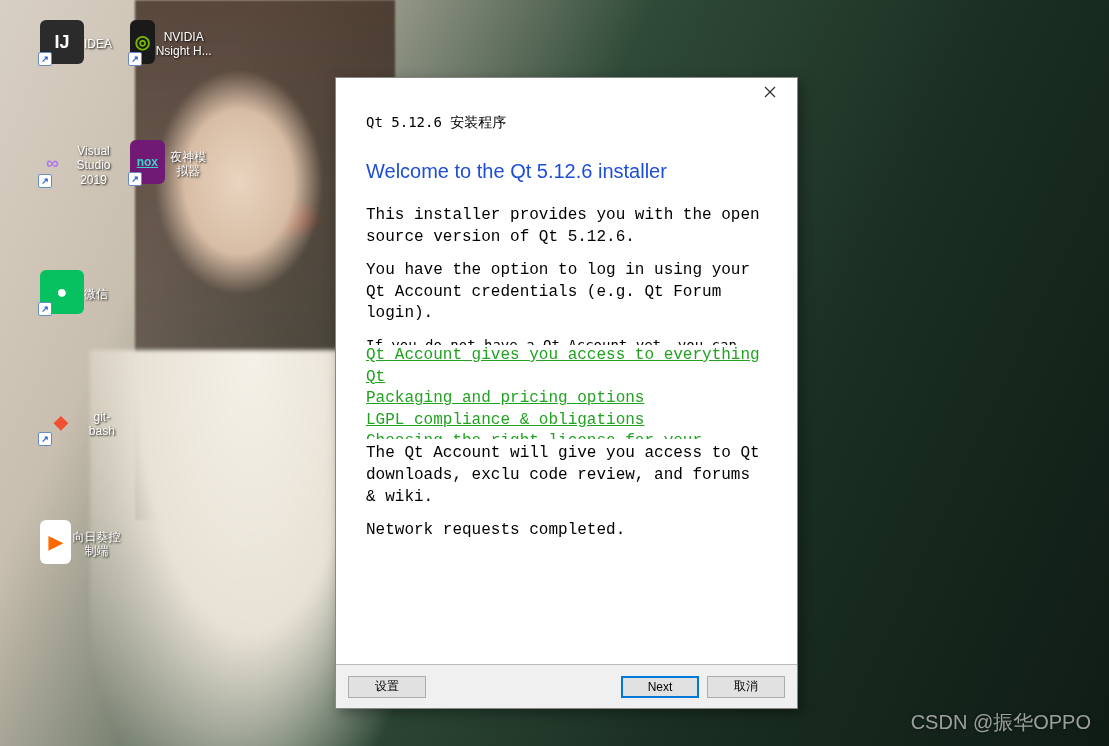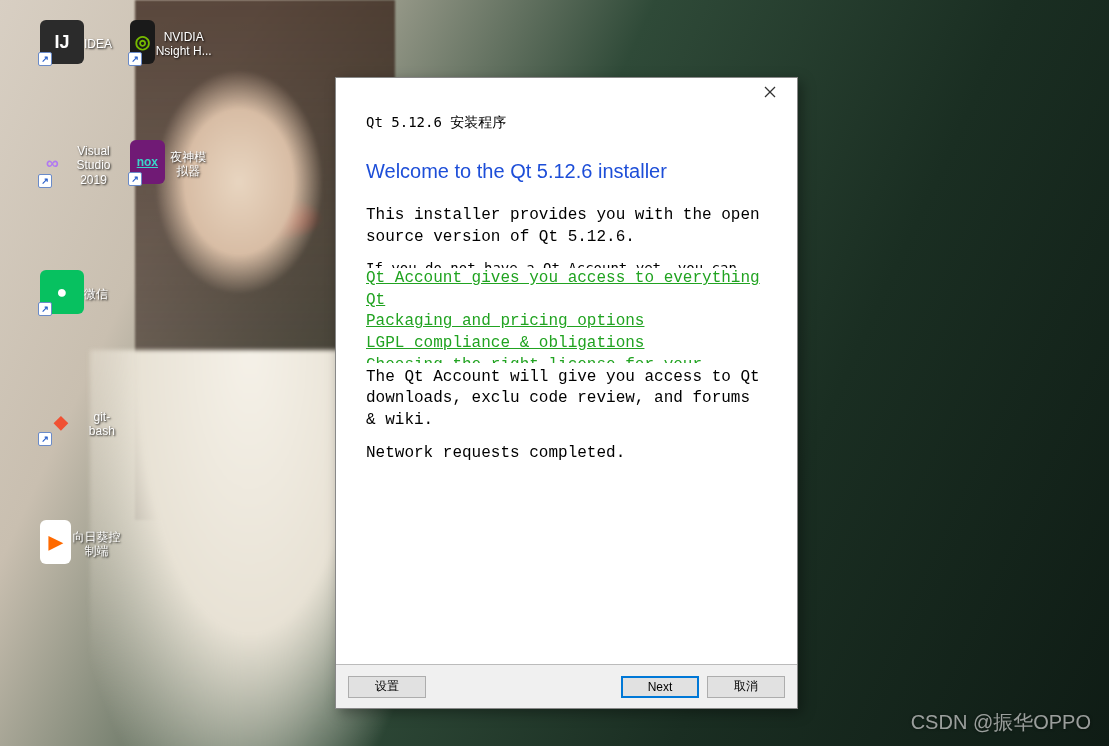--- a/index.html
+++ b/index.html
@@ -139,20 +139,21 @@
       <svg width="12" height="12" viewBox="0 0 12 12">
           <line x1="1" y1="1" x2="11" y2="11"></line>
           <line x1="11" y1="1" x2="1" y2="11"></line>
         </svg>
     </div>
   </div>
   <div class="installer-body">
     <div class="installer-title">Qt 5.12.6 安装程序</div>
     <div class="welcome">Welcome to the Qt 5.12.6 installer</div>
     <div class="body-text">This installer provides you with the open source version of Qt 5.12.6.</div>
+    <div class="body-text">You have the option to log in using your Qt Account credentials (e.g. Qt Forum login).</div>
     <span class="body-text-cut-black" style="color:#000;text-decoration:none">If you do not have a Qt Account yet, you can opt to</span>
     <a class="body-text-link">Qt Account gives you access to everything Qt</a>
     <a class="body-text-link">Packaging and pricing options</a>
     <a class="body-text-link">LGPL compliance &amp; obligations</a>
     <span class="body-text-cut">Choosing the right license for your project</span>
     <div class="body-text" style="margin-top:4px">The Qt Account will give you access to Qt downloads, exclu code review, and forums &amp; wiki.</div>
     <div class="body-text">Network requests completed.</div>
   </div>
   <div class="installer-footer">
     <button class="win-btn">设置</button>

